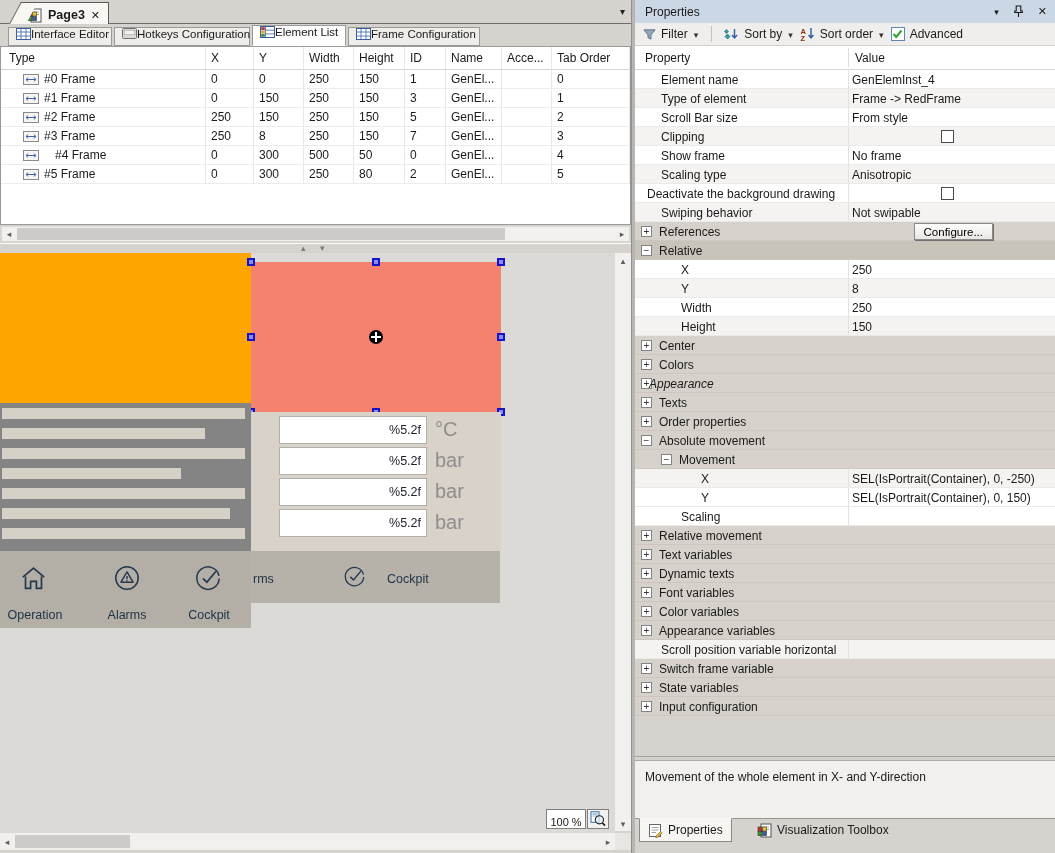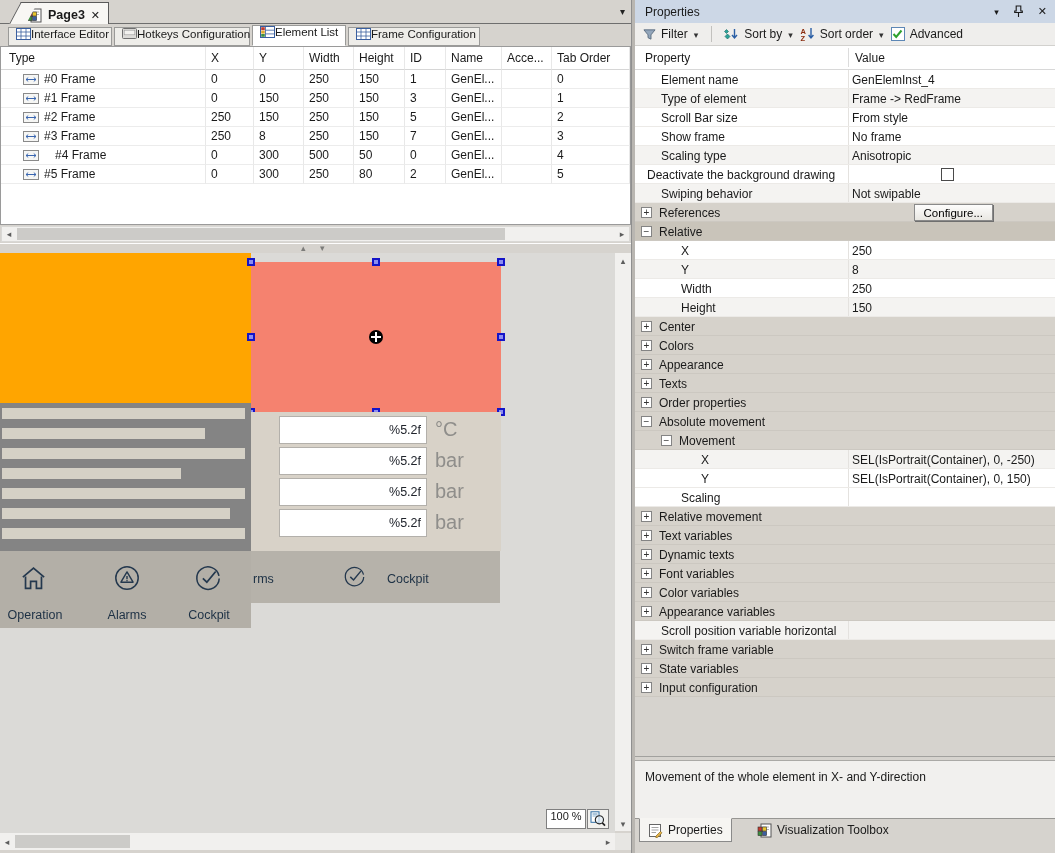--- a/index.html
+++ b/index.html
@@ -55,21 +55,21 @@
 
   #beige-panel { position:absolute; left:251px; top:159px; width:250px; height:139px; background:#d8d2c8; }
   .field { position:absolute; left:28px; width:148px; height:28px; background:#ffffff; border:1px solid #b3b0ab; display:flex; align-items:center; justify-content:flex-end; padding-right:5px; font-size:12.5px; color:#20242c; }
   .unit { position:absolute; left:184px; width:60px; font-size:20px; color:#8f8e8b; }
 
   #nav-left { position:absolute; left:0; top:298px; width:251px; height:77px; background:#b3afa7; }
   #nav-right { position:absolute; left:251px; top:298px; width:249px; height:52px; background:#b6b2aa; }
   .nav-label { position:absolute; font-size:12.5px; color:#1d3145; white-space:nowrap; }
   .nav-icon { position:absolute; }
 
-  #zoom-box { position:absolute; left:546px; top:556px; width:40px; height:20px; background:#fff; border:1px solid #7f7f7f; display:flex; align-items:flex-start; justify-content:center; font-size:11px; }
+  #zoom-box { position:absolute; left:546px; top:556px; width:40px; height:20px; background:#fff; border:1px solid #7f7f7f; display:flex; align-items:flex-end; justify-content:center; font-size:11px; }
   #zoom-btn { position:absolute; left:587px; top:556px; width:22px; height:20px; background:#f2f1ee; border:1px solid #7f7f7f; display:flex; align-items:center; justify-content:center; }
 
   
   #panel-right { position:absolute; left:635px; top:0; width:420px; height:853px; background:#d6d3ce; }
   #pr-titlebar { position:absolute; left:0; top:0; width:420px; height:23px; background:#ccd7e6; display:flex; align-items:center; padding-left:10px; font-size:12px; }
   #pr-titlebar .tb-icons { position:absolute; right:8px; top:0; height:23px; display:flex; align-items:center; gap:14px; color:#1a1a1a; }
   #pr-titlebar .tb-icons span { font-size:11px; font-weight:bold; }
 
   #pr-toolbar { position:absolute; left:0; top:23px; width:420px; height:23px; background:#efeeec; border-bottom:1px solid #d2d1ce; display:flex; align-items:center; gap:5px; padding-left:8px; font-size:12px; white-space:nowrap; }
   #pr-toolbar .sep { width:1px; height:16px; background:#c2c1be; margin:0 6px; }
@@ -577,20 +577,25 @@
         <div class="prow normal" style="background: rgb(244, 243, 241);">
           <span class="plabel" style="left: 26px;">Type of element</span>
           <span class="vline"></span>
           <span class="pvalue">Frame -&gt; RedFrame</span>
         </div>
         <div class="prow normal" style="background: rgb(255, 255, 255);">
           <span class="plabel" style="left: 26px;">Scroll Bar size</span>
           <span class="vline"></span>
           <span class="pvalue">From style</span>
         </div>
+        <div class="prow normal" style="background: rgb(244, 243, 241);">
+          <span class="plabel" style="left: 26px;">Clipping</span>
+          <span class="vline"></span>
+          <span class="pcheck"></span>
+        </div>
         <div class="prow normal" style="background: rgb(255, 255, 255);">
           <span class="plabel" style="left: 26px;">Show frame</span>
           <span class="vline"></span>
           <span class="pvalue">No frame</span>
         </div>
         <div class="prow normal" style="background: rgb(244, 243, 241);">
           <span class="plabel" style="left: 26px;">Scaling type</span>
           <span class="vline"></span>
           <span class="pvalue">Anisotropic</span>
         </div>
@@ -636,21 +641,21 @@
         <div class="prow cat">
           <span class="expbox" style="left: 6px;">+</span>
           <span class="plabel" style="left: 24px;">Center</span>
         </div>
         <div class="prow cat">
           <span class="expbox" style="left: 6px;">+</span>
           <span class="plabel" style="left: 24px;">Colors</span>
         </div>
         <div class="prow cat">
           <span class="expbox" style="left: 6px;">+</span>
-          <span class="plabel" style="left: 24px;">Appearance</span>
+          <span class="plabel" style="left: 14px; font-style: italic;">Appearance</span>
         </div>
         <div class="prow cat">
           <span class="expbox" style="left: 6px;">+</span>
           <span class="plabel" style="left: 24px;">Texts</span>
         </div>
         <div class="prow cat">
           <span class="expbox" style="left: 6px;">+</span>
           <span class="plabel" style="left: 24px;">Order properties</span>
         </div>
         <div class="prow cat">

